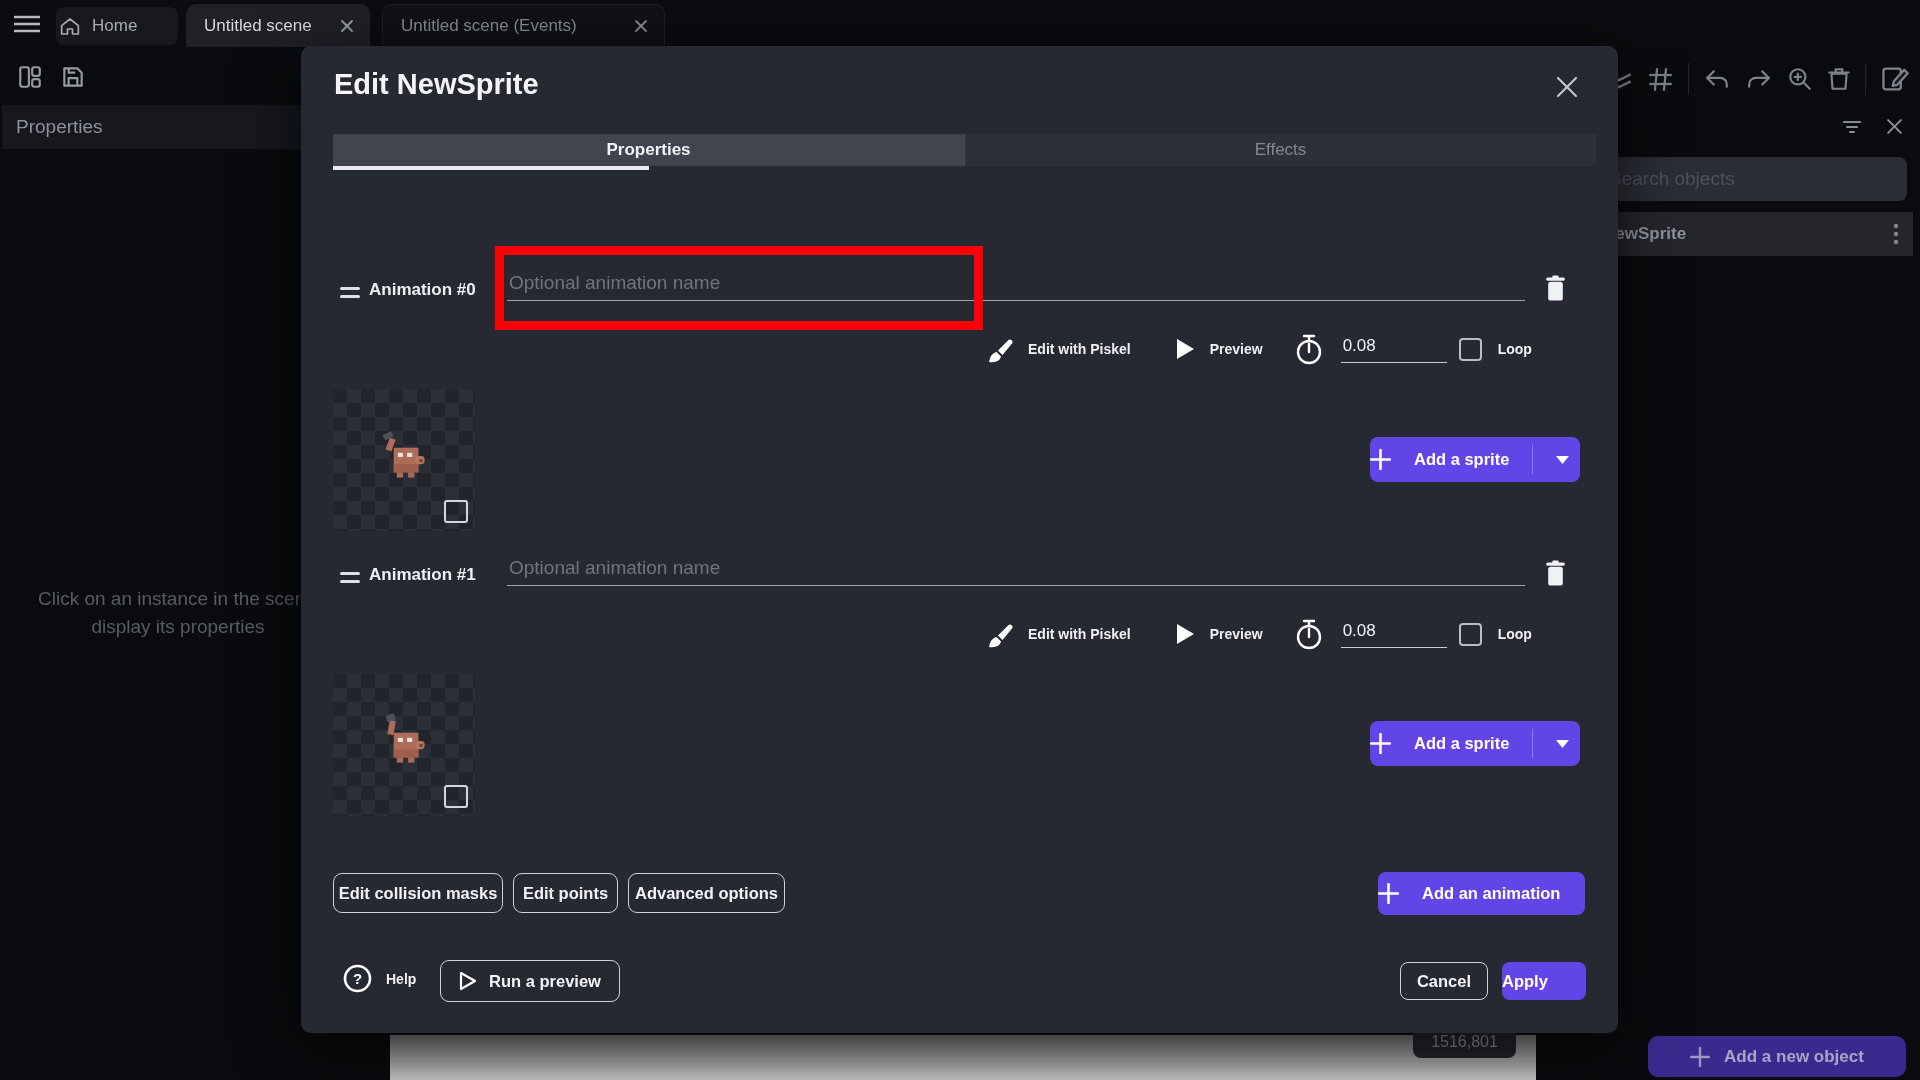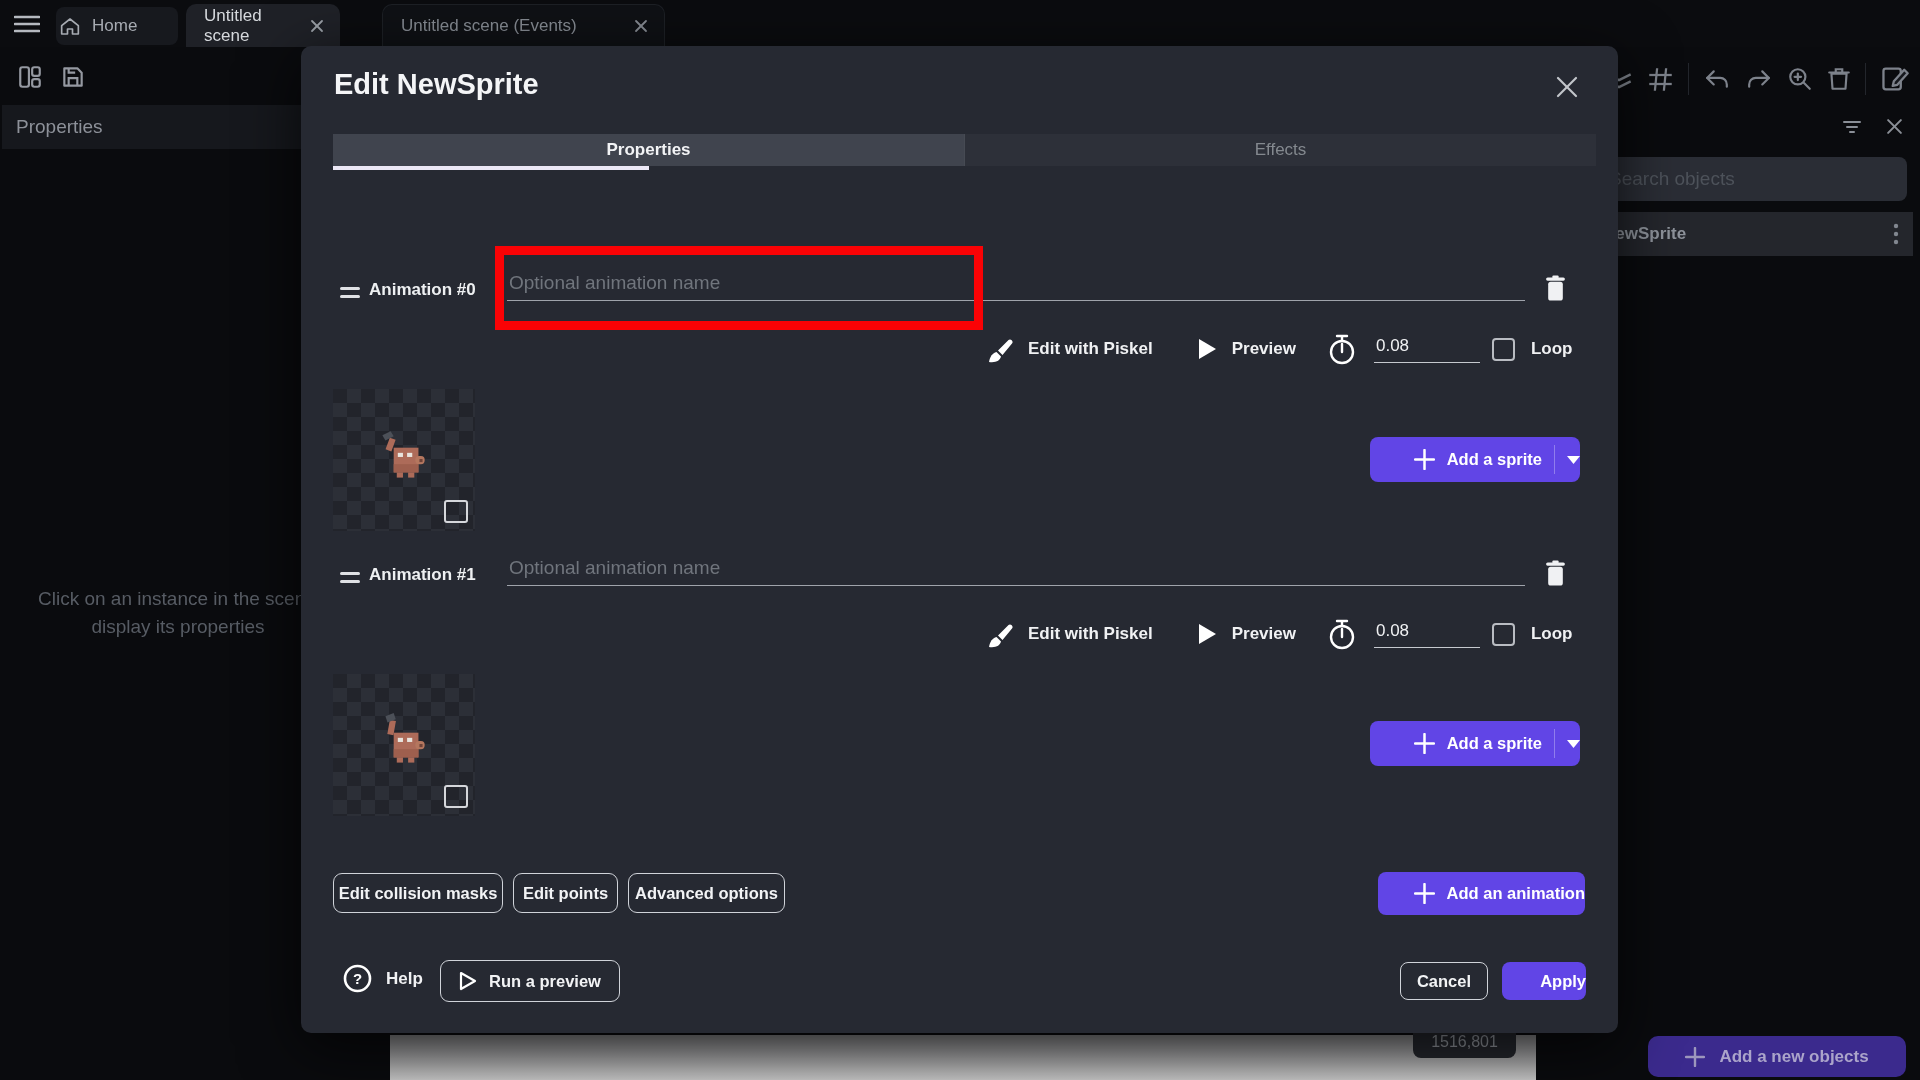--- a/index.html
+++ b/index.html
@@ -9,21 +9,21 @@
     background: #0a0b0e; font-family: "Liberation Sans", sans-serif; color: #e8eaed;
   }
   .abs { position: absolute; }
   svg { display: block; }
   .flex { display: flex; align-items: center; }
 
   
   .topbar { left:0; top:0; width:1920px; height:47px; background:#0b0c0f; }
   .tab-home { left:56px; top:7px; width:122px; height:38px; background:#17191e; border-radius:8px;
     display:flex; align-items:center; gap:12px; padding-left:4px; color:#a7abb2; font-size:17px; }
-  .tab-active { left:186px; top:4px; width:154px; height:43px; background:#1f2127; border-radius:10px 10px 0 0;
+  .tab-active { left:186px; top:4px; width:184px; height:43px; background:#1f2127; border-radius:10px 10px 0 0;
     display:flex; align-items:center; justify-content:space-between; padding:0 16px 0 18px; color:#d6d9dd; font-size:17px; }
   .tab-events { left:382px; top:4px; width:283px; height:43px; background:#0f1115; border:1px solid #1d2025; border-bottom:none;
     border-radius:10px 10px 0 0; display:flex; align-items:center; justify-content:space-between; padding:0 16px 0 18px; color:#868b93; font-size:17px; }
 
   
   .props-header { left:2px; top:105px; width:399px; height:44px; background:#16181d; color:#8d9199;
     font-size:19px; display:flex; align-items:center; padding-left:14px; }
   .left-msg { color:#575c64; font-size:19px; text-align:center; white-space:nowrap; width:280px; left:38px; }
 
   
@@ -61,33 +61,33 @@
   .obj-value { font-size:19px; color:#f3f4f6; margin-top:5px; }
 
   .drag-handle { width:20px; color:#dfe1e5; cursor:grab; }
   .drag-handle div { height:3px; background:#dfe1e5; border-radius:2px; margin:5px 0; }
   .anim-label { font-weight:bold; font-size:17px; color:#eef0f2; }
   .underline-input { background:transparent; border:none; outline:none; border-bottom:1px solid #9fa3ab;
     color:#bef264; font-size:19px; font-family:inherit; padding:0 2px 6px 2px; }
   .underline-input::placeholder { color:#70757d; }
   .time-input { background:transparent; border:none; outline:none; border-bottom:1px solid #c6c9cf;
     color:#f0f1f3; font-size:17px; font-family:inherit; padding:0 2px 6px 2px; width:106px; }
-  .lbl-bold { font-weight:bold; font-size:17px; color:#f0f1f3; }
+  .lbl-bold { font-weight:bold; font-size:14px; color:#f0f1f3; }
   .checkbox { width:23px; height:23px; border:2.5px solid #b9bcc2; border-radius:4px; background:transparent; cursor:pointer; }
   .red-box { border:9px solid #fa0205; z-index:5; pointer-events:none; }
 
   .checker { background-color:#22242b;
     background-image:
       linear-gradient(45deg,#2c2f37 25%,transparent 25%,transparent 75%,#2c2f37 75%),
       linear-gradient(45deg,#2c2f37 25%,transparent 25%,transparent 75%,#2c2f37 75%);
     background-position:0 0,14px 14px; background-size:28px 28px; }
   .sel-square { position:absolute; right:7px; bottom:8px; width:24px; height:23px;
     border:2.5px solid #d5d7db; border-radius:3px; }
 
-  .btn-purple { display:flex; align-items:center; justify-content:flex-end; gap:12px; background:#6145e6;
+  .btn-purple { display:flex; align-items:center; justify-content:flex-start; gap:23px; background:#6145e6;
     color:#fff; font-weight:bold; font-size:16.5px; border-radius:8px; border:none; cursor:pointer; font-family:inherit; }
   .btn-outline { display:flex; align-items:center; justify-content:center; gap:12px; border:1px solid #d0d3d9;
     color:#f2f3f5; font-weight:bold; font-size:16.5px; border-radius:9px; background:transparent; cursor:pointer; font-family:inherit; }
   .split-divider { width:1px; height:29px; background:rgba(255,255,255,.3); }
 
   .ticon { color:#7d828b; }
   .tsep { width:1px; height:32px; background:#23262c; }
 </style>
 </head>
 <body>
@@ -255,21 +255,21 @@
   </div>
   <button class="abs add-object-btn">
     <span>
       <svg width="20" height="20" viewBox="0 0 20 20">
           <g stroke="#9d97bd" stroke-width="2.4" stroke-linecap="round">
             <line x1="10" y1="1" x2="10" y2="19"></line>
             <line x1="1" y1="10" x2="19" y2="10"></line>
           </g>
         </svg>
     </span>
-    <span>Add a new objects</span>
+    <span>Add a new object</span>
   </button>
 
   <div class="abs dialog">
 
     <div class="abs dlg-title">Edit NewSprite</div>
     <div class="abs dlg-close">
       <span>
         <svg width="24" height="24" viewBox="0 0 24 24">
             <g stroke="#c3c6cb" stroke-width="2.2" stroke-linecap="round">
               <line x1="3" y1="3" x2="21" y2="21"></line>

